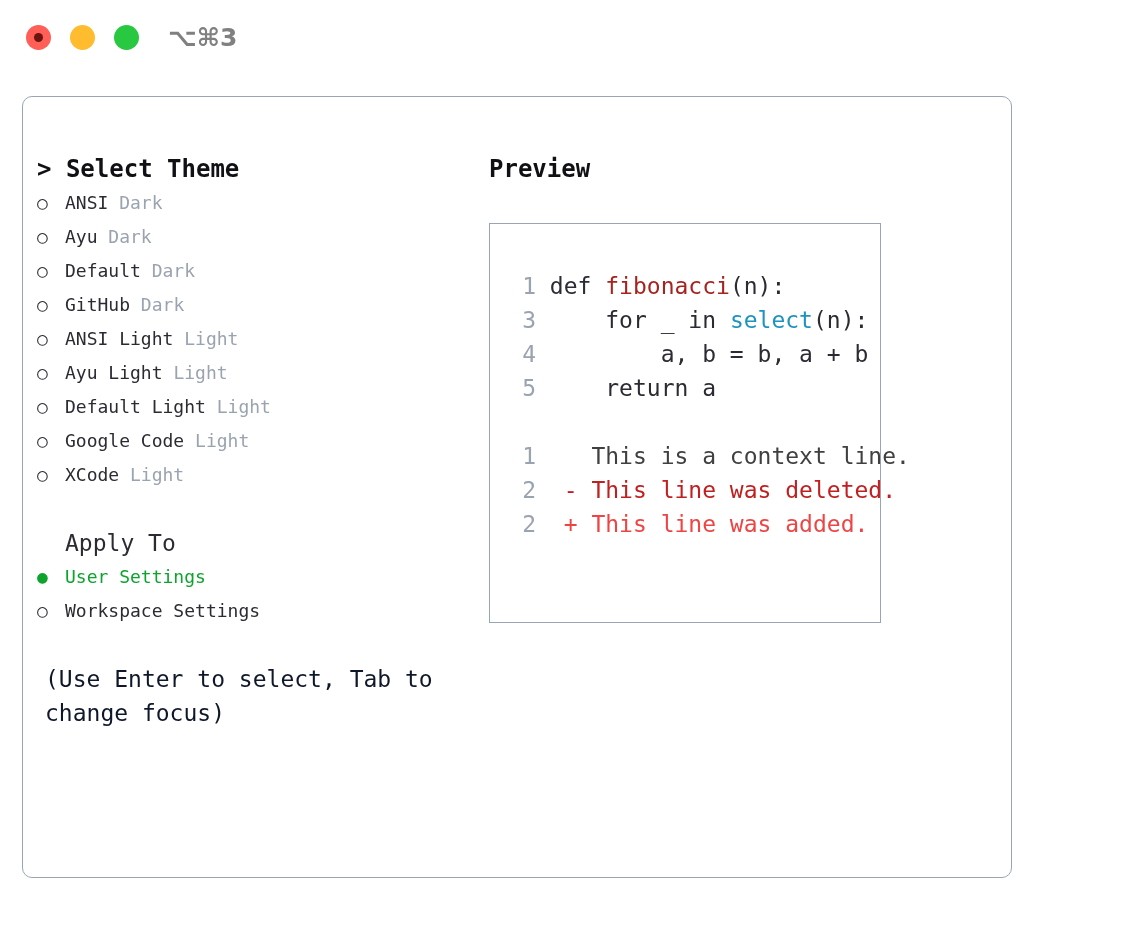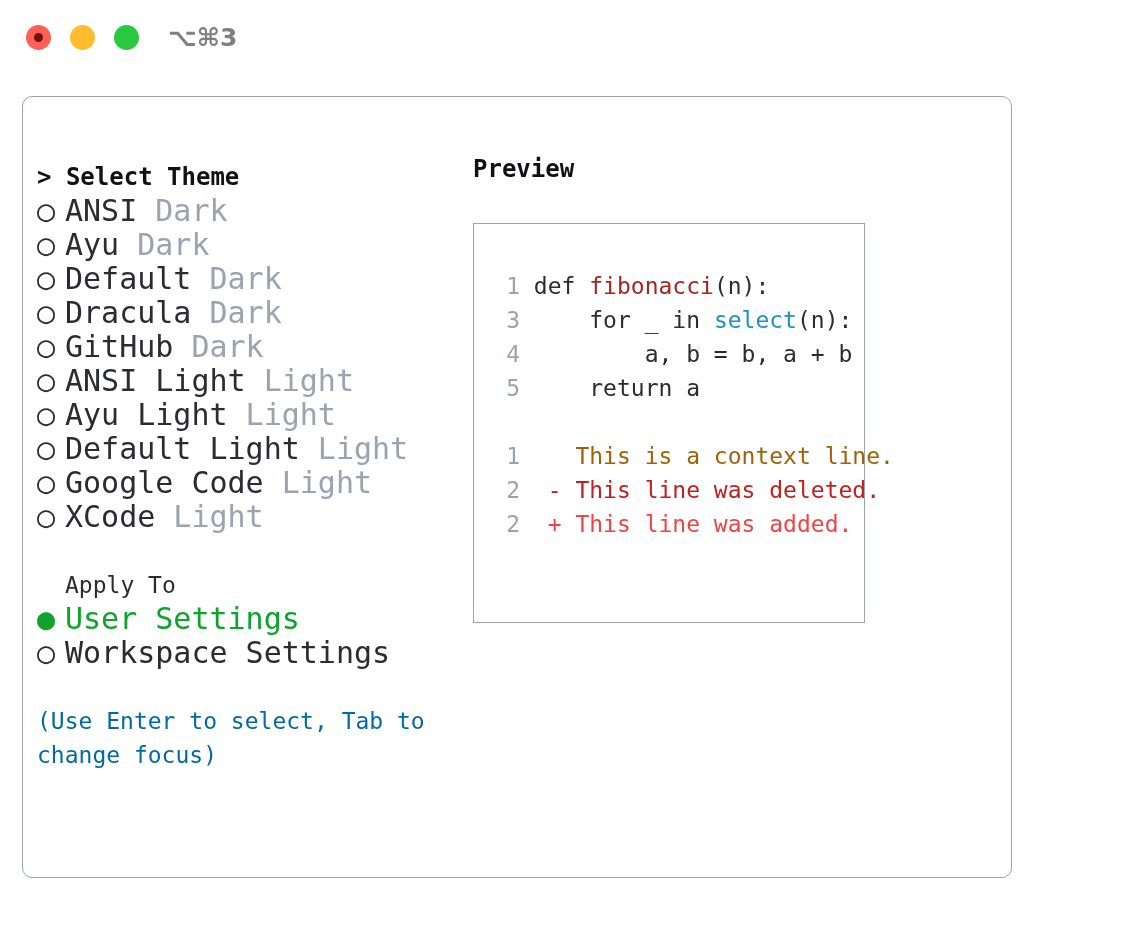--- a/index.html
+++ b/index.html
@@ -76,37 +76,37 @@
     border: 1.5px solid #9aa5b4;
     border-radius: 10px;
     box-sizing: border-box;
     background: #ffffff;
   }
 
   
   .left-col {
     position: absolute;
     left: 14px;
-    top: 63px;
+    top: 55px;
     width: 450px;
   }
 
   .list-header {
     font-size: 24px;
     font-weight: 700;
     color: #111115;
     height: 34px;
     line-height: 34px;
     white-space: pre;
   }
 
   .row {
     height: 34px;
     line-height: 34px;
-    font-size: 30px;
+    font-size: 18px;
     white-space: pre;
     color: #2b2b33;
     display: block;
   }
   .bullet {
     display: inline-block;
     width: 28px;
     color: #2b2b33;
   }
   .row.selected .bullet { color: #0da32c; }
@@ -122,29 +122,30 @@
     white-space: pre;
     padding-left: 28px;
   }
 
   .spacer { height: 34px; }
 
   .hint {
     margin-top: 34px;
     font-size: 23px;
     line-height: 34px;
-    color: #0369a1;
+    color: #0f172a;
     width: 400px;
     white-space: pre-wrap;
+    margin-left: 8px;
   }
 
   
   .right-col {
     position: absolute;
-    left: 450px;
+    left: 466px;
     top: 55px;
     width: 500px;
   }
   .preview-title {
     font-size: 24px;
     font-weight: 700;
     color: #111115;
     height: 34px;
     line-height: 34px;
   }
@@ -171,21 +172,21 @@
     color: #9aa3b0;
   }
   .gap-line { height: 34px; }
 
   .tok-def   { color: #2b2b33; }
   .tok-fn    { color: #a6231f; }
   .tok-num   { color: #0d7c72; }
   .tok-call  { color: #1d93bf; }
   .tok-plain { color: #2b2b33; }
 
-  .diff-ctx { color: #a16207; }
+  .diff-ctx { color: #404040; }
   .diff-del { color: #c02020; }
   .diff-add { color: #ef4444; }
 </style>
 </head>
 <body>
 
 <div class="window">
 
   <div class="titlebar">
     <div class="lights">
@@ -197,21 +198,20 @@
   </div>
 
   <div class="panel">
 
     <div class="left-col">
       <div class="list-header">&gt; Select Theme</div>
       <div id="theme-list">
           <div class="row"><span class="bullet">○</span><span class="name">ANSI</span><span class="variant"> Dark</span></div>
           <div class="row"><span class="bullet">○</span><span class="name">Ayu</span><span class="variant"> Dark</span></div>
           <div class="row"><span class="bullet">○</span><span class="name">Default</span><span class="variant"> Dark</span></div>
-          <div class="row"><span class="bullet">○</span><span class="name">Dracula</span><span class="variant"> Dark</span></div>
           <div class="row"><span class="bullet">○</span><span class="name">GitHub</span><span class="variant"> Dark</span></div>
           <div class="row"><span class="bullet">○</span><span class="name">ANSI Light</span><span class="variant"> Light</span></div>
           <div class="row"><span class="bullet">○</span><span class="name">Ayu Light</span><span class="variant"> Light</span></div>
           <div class="row"><span class="bullet">○</span><span class="name">Default Light</span><span class="variant"> Light</span></div>
           <div class="row"><span class="bullet">○</span><span class="name">Google Code</span><span class="variant"> Light</span></div>
           <div class="row"><span class="bullet">○</span><span class="name">XCode</span><span class="variant"> Light</span></div>
         </div>
 
       <div class="spacer"></div>
 

